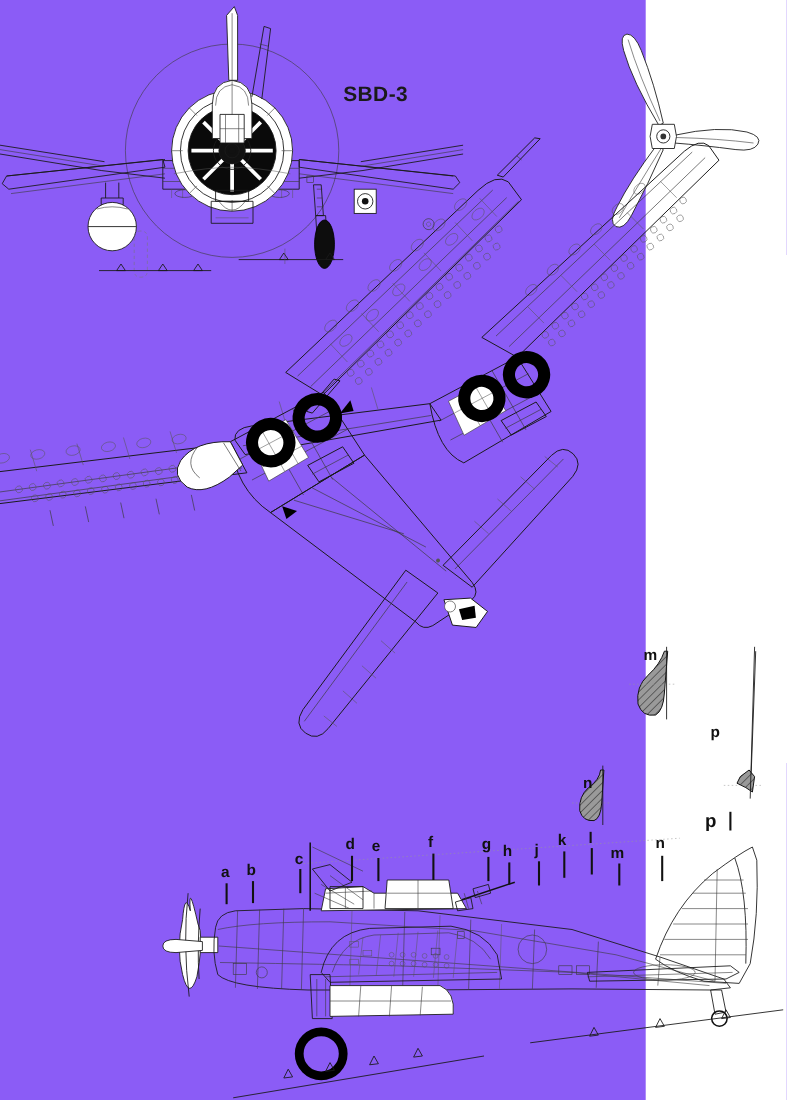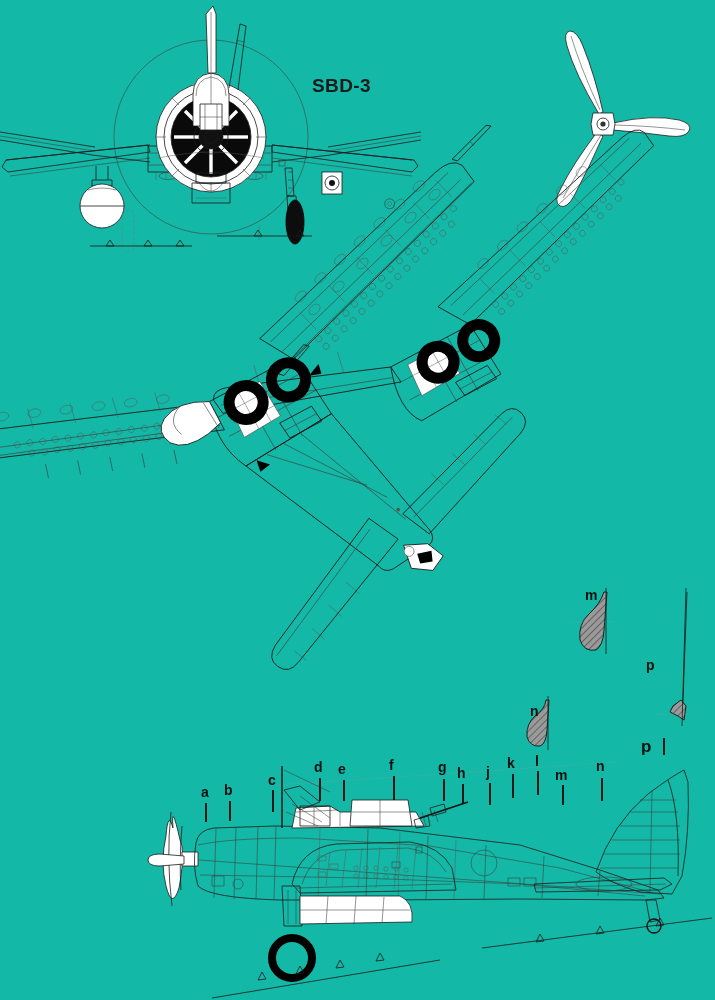--- a/index.html
+++ b/index.html
@@ -1,19 +1,19 @@
 <!DOCTYPE html>
 <html><head>
 <meta charset="utf-8">
 <title>SBD-3 Technical Drawing</title>
 <style>
   html,body{margin:0;padding:0;background:#fff;}
   body{width:715px;height:1000px;overflow:hidden;
        font-family:"Liberation Sans",sans-serif;}
-  #sheet{position:relative;width:715px;height:1000px;background:#14b8a6;}
+  #sheet{position:relative;width:587px;height:1000px;background:#8b5cf6;}
   #sheet svg{position:absolute;top:0;left:0;}
   .ln{fill:none;stroke:#1a1a1a;stroke-width:0.8;}
   .ln-t{fill:none;stroke:#3a3a3a;stroke-width:0.55;}
   .ln-f{fill:none;stroke:#555;stroke-width:0.45;}
   .ln-b{fill:none;stroke:#111;stroke-width:1.4;}
   .ln-d{fill:none;stroke:#777;stroke-width:0.5;stroke-dasharray:3 2.5;}
   .ln-dd{fill:none;stroke:#999;stroke-width:0.5;stroke-dasharray:1.4 2.2;}
   .fillw{fill:#ffffff;stroke:#1a1a1a;stroke-width:0.8;}
   .fillw-t{fill:#ffffff;stroke:#444;stroke-width:0.55;}
   .blk{fill:#000;stroke:none;}

